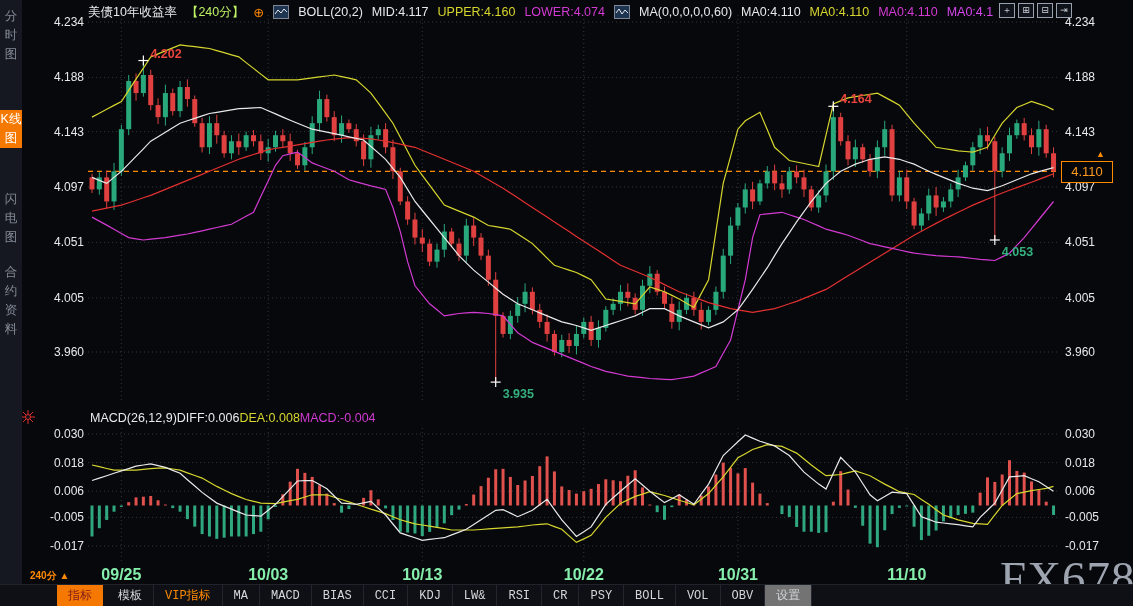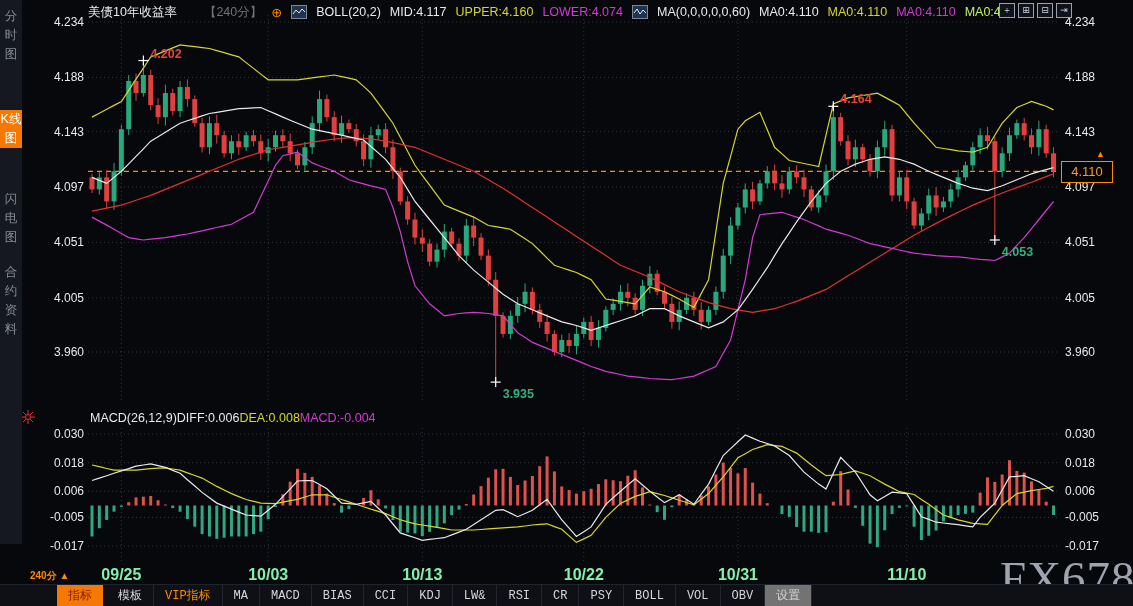--- a/index.html
+++ b/index.html
@@ -1,26 +1,26 @@
 <!DOCTYPE html>
 <html><head>
 <meta charset="utf-8">
 <style>
   html,body{margin:0;padding:0;background:#000;}
   #app{position:relative;width:1133px;height:606px;background:#07080c;overflow:hidden;
        font-family:"Liberation Sans","DejaVu Sans",sans-serif;-webkit-font-smoothing:antialiased;}
   
-  #sidebar{position:absolute;left:0;top:0;width:22px;height:544px;background:#151820;z-index:5;}
+  #sidebar{position:absolute;left:0;top:0;width:22px;height:606px;background:#151820;z-index:5;}
   .side-item{position:absolute;left:0;width:22px;text-align:center;font-size:12.5px;line-height:19px;
              color:#858b98;word-break:break-all;cursor:pointer;}
   .side-item.active{background:#f57800;color:#fff;}
   
   #hdr{position:absolute;left:88px;top:4px;height:16px;display:flex;align-items:center;gap:9px;
        font-size:12.5px;color:#e9e9ea;white-space:nowrap;z-index:4;}
-  .hylw{color:#d6d62e;} .hmag{color:#d23ad2;} .horg{color:#737373;margin-left:18px;}
+  .hylw{color:#d6d62e;} .hmag{color:#d23ad2;} .horg{color:#bef264;}
   .hplus{color:#ff8a00;font-size:13px;}
   .mini-ic{width:14px;height:12px;border:1px solid #7f8796;background:#1d3550;display:inline-block;}
   
   #wicons{position:absolute;left:999px;top:3px;display:flex;gap:3px;z-index:6;}
   .wic{width:14px;height:13px;border:1px solid #99a1af;color:#cdd4de;font-size:9px;line-height:12px;
        text-align:center;cursor:pointer;background:#10131a;}
   
   .ax{position:absolute;font-size:12px;color:#e9e9ea;transform:translateY(-50%);z-index:3;}
   .axl{width:52px;text-align:right;left:32px;}
   .axr{left:1065px;text-align:left;}
@@ -76,21 +76,21 @@
     <span class="mini-ic">
         <svg width="14" height="12">
           <polyline points="1,7 4,3 7,8 10,4 13,7" fill="none" stroke="#e8e8e8" stroke-width="1"></polyline>
         </svg>
       </span>
     <span>MA(0,0,0,0,0,60)</span>
     <span id="ma-values" style="display: inline-flex; gap: 9px;">
         <span style="color: rgb(233, 233, 234);">MA0:4.110</span>
         <span style="color: rgb(214, 214, 46);">MA0:4.110</span>
         <span style="color: rgb(210, 58, 210);">MA0:4.110</span>
-        <span style="color: #bef264;">MA0:4.1</span>
+        <span style="color: #d946ef;">MA0:4.1</span>
       </span>
   </div>
 
   <div id="wicons">
       <div class="wic">＋</div>
       <div class="wic">⊞</div>
       <div class="wic">⊟</div>
       <div class="wic">⇥</div>
     </div>
 

